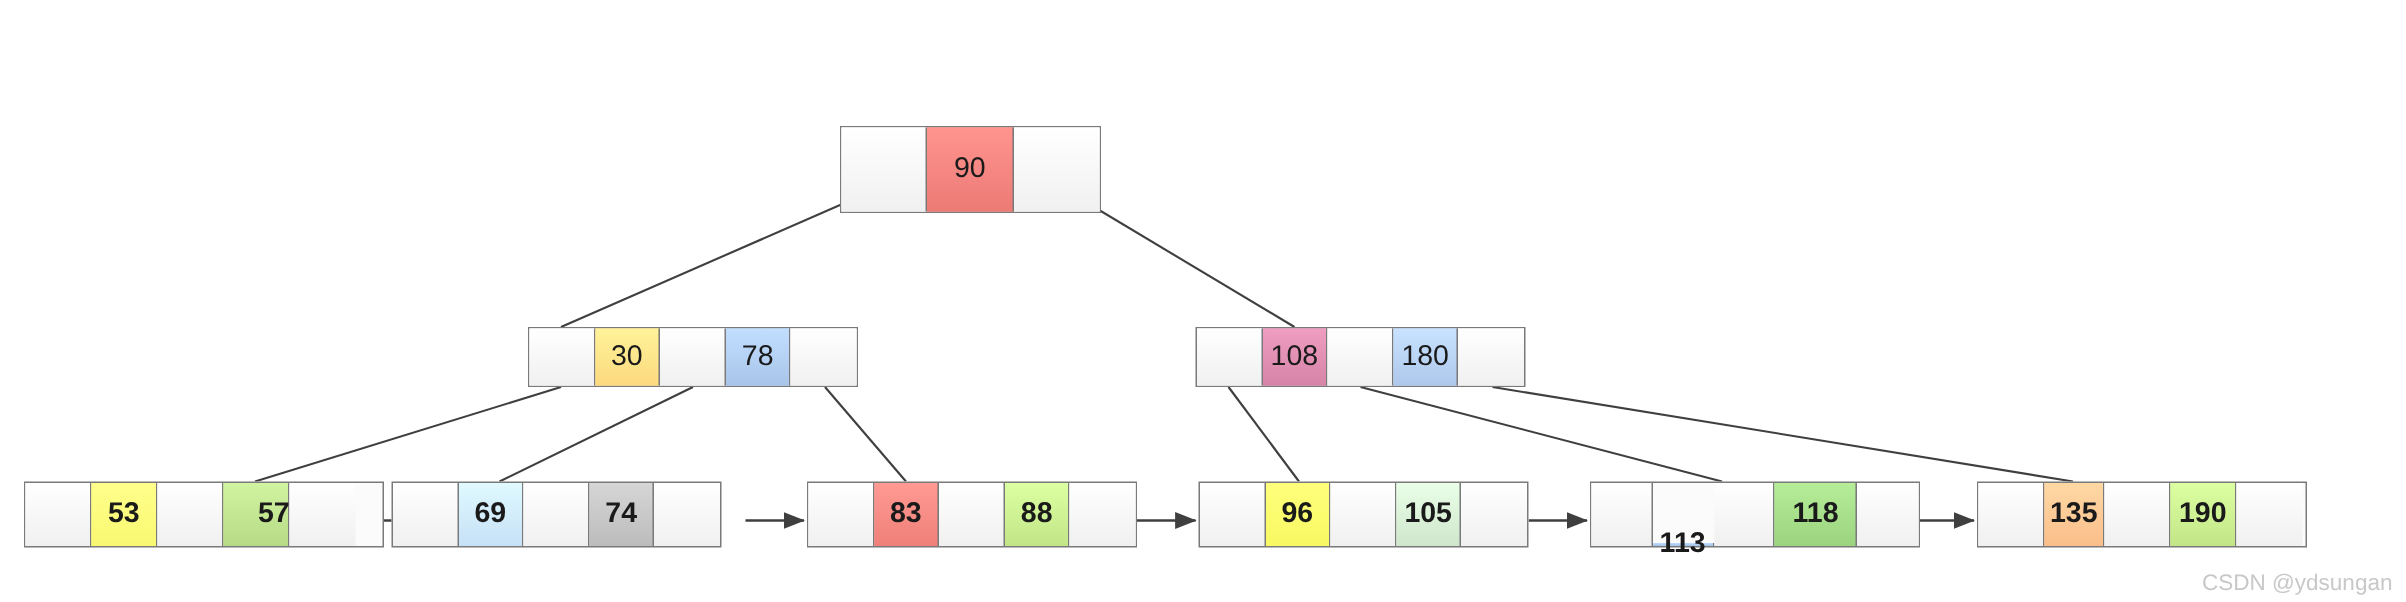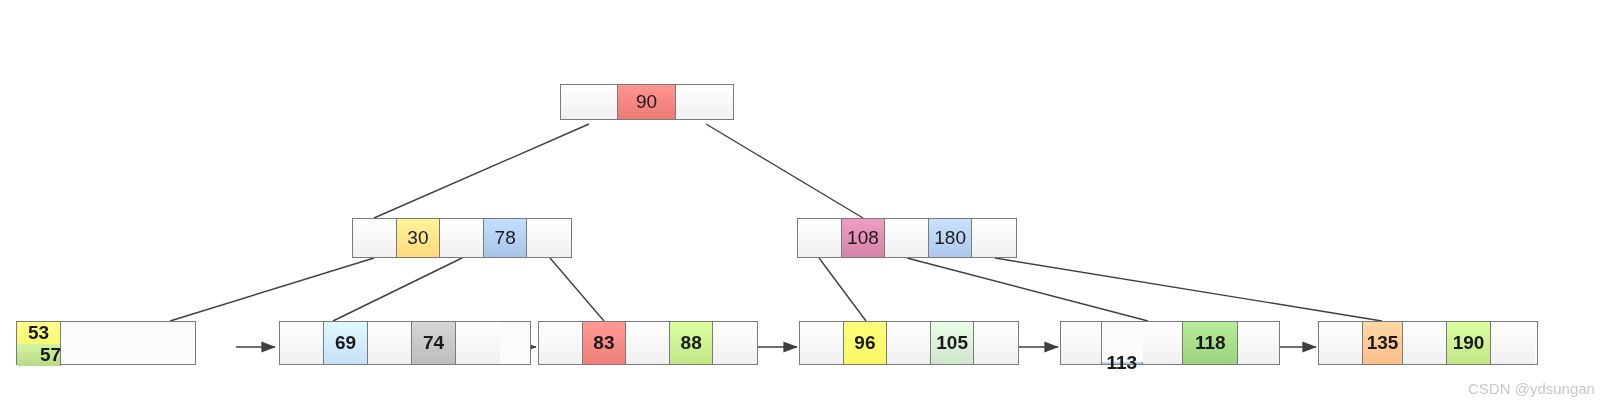--- a/index.html
+++ b/index.html
@@ -90,47 +90,47 @@
     <g id="leaf-edges">
         <line x1="236" y1="347" x2="275" y2="347" stroke="#3f3f3f" stroke-width="1.6" marker-end="url(#arrowhead)"></line>
         <line x1="497" y1="347" x2="536" y2="347" stroke="#3f3f3f" stroke-width="1.6" marker-end="url(#arrowhead)"></line>
         <line x1="758" y1="347" x2="797" y2="347" stroke="#3f3f3f" stroke-width="1.6" marker-end="url(#arrowhead)"></line>
         <line x1="1019" y1="347" x2="1058" y2="347" stroke="#3f3f3f" stroke-width="1.6" marker-end="url(#arrowhead)"></line>
         <line x1="1280" y1="347" x2="1316" y2="347" stroke="#3f3f3f" stroke-width="1.6" marker-end="url(#arrowhead)"></line>
       </g>
   </svg>
 
   <div id="nodes-layer">
-      <div class="node root" style="left: 560px; top: 84px; height: 36px; width: 174px;">
+      <div class="node root" style="left: 560px; top: 84px; height: 58px; width: 174px;">
         <div class="cell" style="width: 58px;"></div>
         <div class="cell" style="width: 58px; background-image: linear-gradient(rgb(255, 148, 143) 0%, rgb(236, 122, 117) 100%); background-color: rgb(236, 122, 117);">90</div>
         <div class="cell" style="width: 58px;"></div>
       </div>
       <div class="node internal" style="left: 352px; top: 218px; height: 40px; width: 220px;">
         <div class="cell" style="width: 44px;"></div>
         <div class="cell" style="width: 44px; background-image: linear-gradient(rgb(255, 243, 153) 0%, rgb(252, 217, 127) 100%); background-color: rgb(252, 217, 127);">30</div>
         <div class="cell" style="width: 44px;"></div>
         <div class="cell" style="width: 44px; background-image: linear-gradient(rgb(194, 222, 255) 0%, rgb(168, 196, 232) 100%); background-color: rgb(168, 196, 232);">78</div>
         <div class="cell" style="width: 44px;"></div>
       </div>
       <div class="node internal" style="left: 797px; top: 218px; height: 40px; width: 220px;">
         <div class="cell" style="width: 44px;"></div>
         <div class="cell" style="width: 44px; background-image: linear-gradient(rgb(239, 158, 194) 0%, rgb(213, 132, 168) 100%); background-color: rgb(213, 132, 168);">108</div>
         <div class="cell" style="width: 44px;"></div>
         <div class="cell" style="width: 44px; background-image: linear-gradient(rgb(200, 226, 255) 0%, rgb(174, 200, 236) 100%); background-color: rgb(174, 200, 236);">180</div>
         <div class="cell" style="width: 44px;"></div>
       </div>
-      <div class="node leaf" style="left: 16px; top: 321px; height: 44px; width: 180px; flex-direction: column;">
+      <div class="node leaf" style="left: 16px; top: 321px; height: 44px; width: 240px;">
         <div class="cell" style="width: 44px;"></div>
         <div class="cell" style="width: 44px; background-image: linear-gradient(rgb(255, 255, 139) 0%, rgb(249, 248, 113) 100%); background-color: rgb(249, 248, 113);">53</div>
         <div class="cell" style="width: 44px;"></div>
         <div class="cell" style="width: 44px; background-image: linear-gradient(rgb(209, 244, 160) 0%, rgb(183, 218, 134) 100%); background-color: rgb(183, 218, 134); padding-left: 24px;">57</div>
         <div class="cell" style="width: 44px;"></div>
       </div>
-      <div class="node leaf" style="left: 279px; top: 321px; height: 44px; width: 252px;">
+      <div class="node leaf" style="left: 261px; top: 321px; height: 44px; width: 220px;">
         <div class="cell" style="width: 44px;"></div>
         <div class="cell" style="width: 44px; background-image: linear-gradient(rgb(224, 250, 255) 0%, rgb(198, 224, 247) 100%); background-color: rgb(198, 224, 247);">69</div>
         <div class="cell" style="width: 44px;"></div>
         <div class="cell" style="width: 44px; background-image: linear-gradient(rgb(214, 214, 214) 0%, rgb(188, 188, 188) 100%); background-color: rgb(188, 188, 188);">74</div>
         <div class="cell" style="width: 44px;"></div>
       </div>
       <div class="node leaf" style="left: 538px; top: 321px; height: 44px; width: 220px;">
         <div class="cell" style="width: 44px;"></div>
         <div class="cell" style="width: 44px; background-image: linear-gradient(rgb(255, 154, 147) 0%, rgb(239, 128, 121) 100%); background-color: rgb(239, 128, 121);">83</div>
         <div class="cell" style="width: 44px;"></div>

